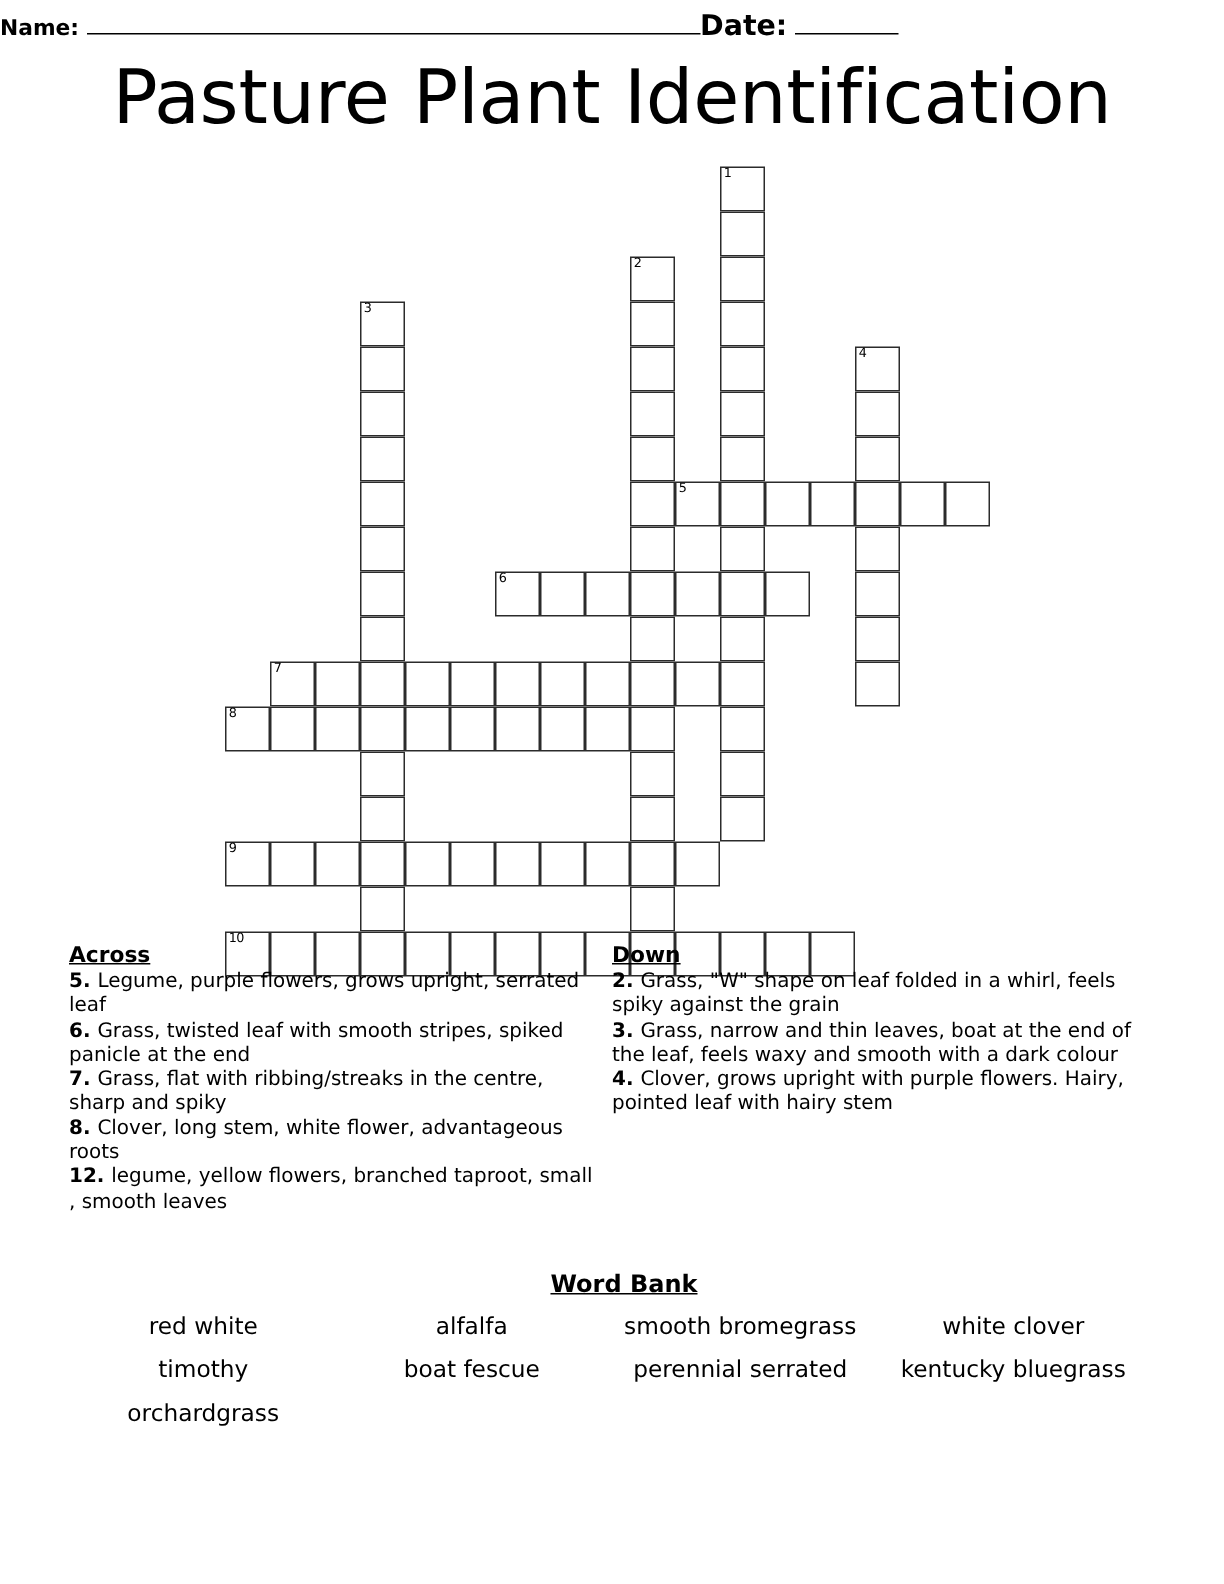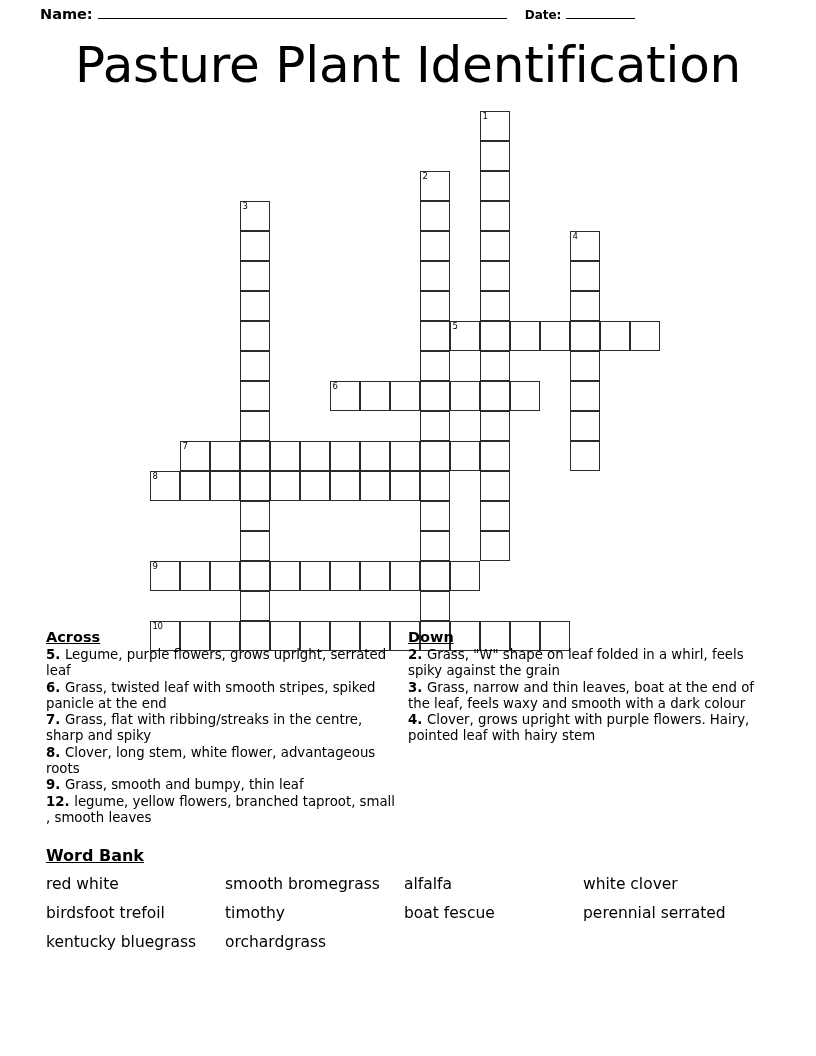--- a/index.html
+++ b/index.html
@@ -24,33 +24,31 @@
     width: 816px;
     height: 30px;
     display: flex;
     align-items: baseline;
     padding-top: 6px;
     box-sizing: border-box;
   }
   .name-label {
     font-size: 14.5px;
     font-weight: 700;
-    margin-left: 40px;
     white-space: nowrap;
   }
   .name-rule {
     flex: 0 0 409px;
     border-bottom: 1.4px solid #000;
     margin: 0 0 3px 5px;
     height: 1px;
   }
   .date-label {
-    font-size: 12px;
+    font-size: 19px;
     font-weight: 700;
-    margin-left: 18px;
     white-space: nowrap;
   }
   .date-rule {
     flex: 0 0 69px;
     border-bottom: 1.4px solid #000;
     margin: 0 0 3px 5px;
     height: 1px;
   }
 
   
@@ -124,20 +122,21 @@
     padding: 0;
   }
   .clue-item .cnum { font-weight: 700; }
 
   
   .wordbank {
     position: absolute;
     left: 46px;
     top: 845px;
     width: 740px;
+    text-align: center;
   }
   .wb-head {
     font-size: 16px;
     font-weight: 700;
     text-decoration: underline;
     line-height: 22px;
     margin-bottom: 6px;
   }
   .wb-grid {
     display: grid;
@@ -287,41 +286,39 @@
   </div>
 
 <div class="clues">
   <div class="clue-col across">
     <div class="clue-head">Across</div>
     <ul class="clue-list" id="across-list">
         <li class="clue-item"><span class="cnum">5. </span><span>Legume, purple flowers, grows upright, serrated leaf</span></li>
         <li class="clue-item"><span class="cnum">6. </span><span>Grass, twisted leaf with smooth stripes, spiked panicle at the end</span></li>
         <li class="clue-item"><span class="cnum">7. </span><span>Grass, flat with ribbing/streaks in the centre, sharp and spiky</span></li>
         <li class="clue-item"><span class="cnum">8. </span><span>Clover, long stem, white flower, advantageous roots</span></li>
-        <li class="clue-item"><span class="cnum">9. </span><span>Grass, smooth and bumpy, thin leaf</span></li>
         <li class="clue-item"><span class="cnum">12. </span><span>legume, yellow flowers, branched taproot, small , smooth leaves</span></li>
       </ul>
   </div>
   <div class="clue-col down">
     <div class="clue-head">Down</div>
     <ul class="clue-list" id="down-list">
         <li class="clue-item"><span class="cnum">2. </span><span>Grass, "W" shape on leaf folded in a whirl, feels spiky against the grain</span></li>
         <li class="clue-item"><span class="cnum">3. </span><span>Grass, narrow and thin leaves, boat at the end of the leaf, feels waxy and smooth with a dark colour</span></li>
         <li class="clue-item"><span class="cnum">4. </span><span>Clover, grows upright with purple flowers. Hairy, pointed leaf with hairy stem</span></li>
       </ul>
   </div>
 </div>
 
 <div class="wordbank">
   <div class="wb-head">Word Bank</div>
   <div class="wb-grid" id="wb-grid">
       <div class="wb-word">red white</div>
+      <div class="wb-word">alfalfa</div>
       <div class="wb-word">smooth bromegrass</div>
-      <div class="wb-word">alfalfa</div>
       <div class="wb-word">white clover</div>
-      <div class="wb-word">birdsfoot trefoil</div>
       <div class="wb-word">timothy</div>
       <div class="wb-word">boat fescue</div>
       <div class="wb-word">perennial serrated</div>
       <div class="wb-word">kentucky bluegrass</div>
       <div class="wb-word">orchardgrass</div>
     </div>
 </div>
 
 </body></html>

